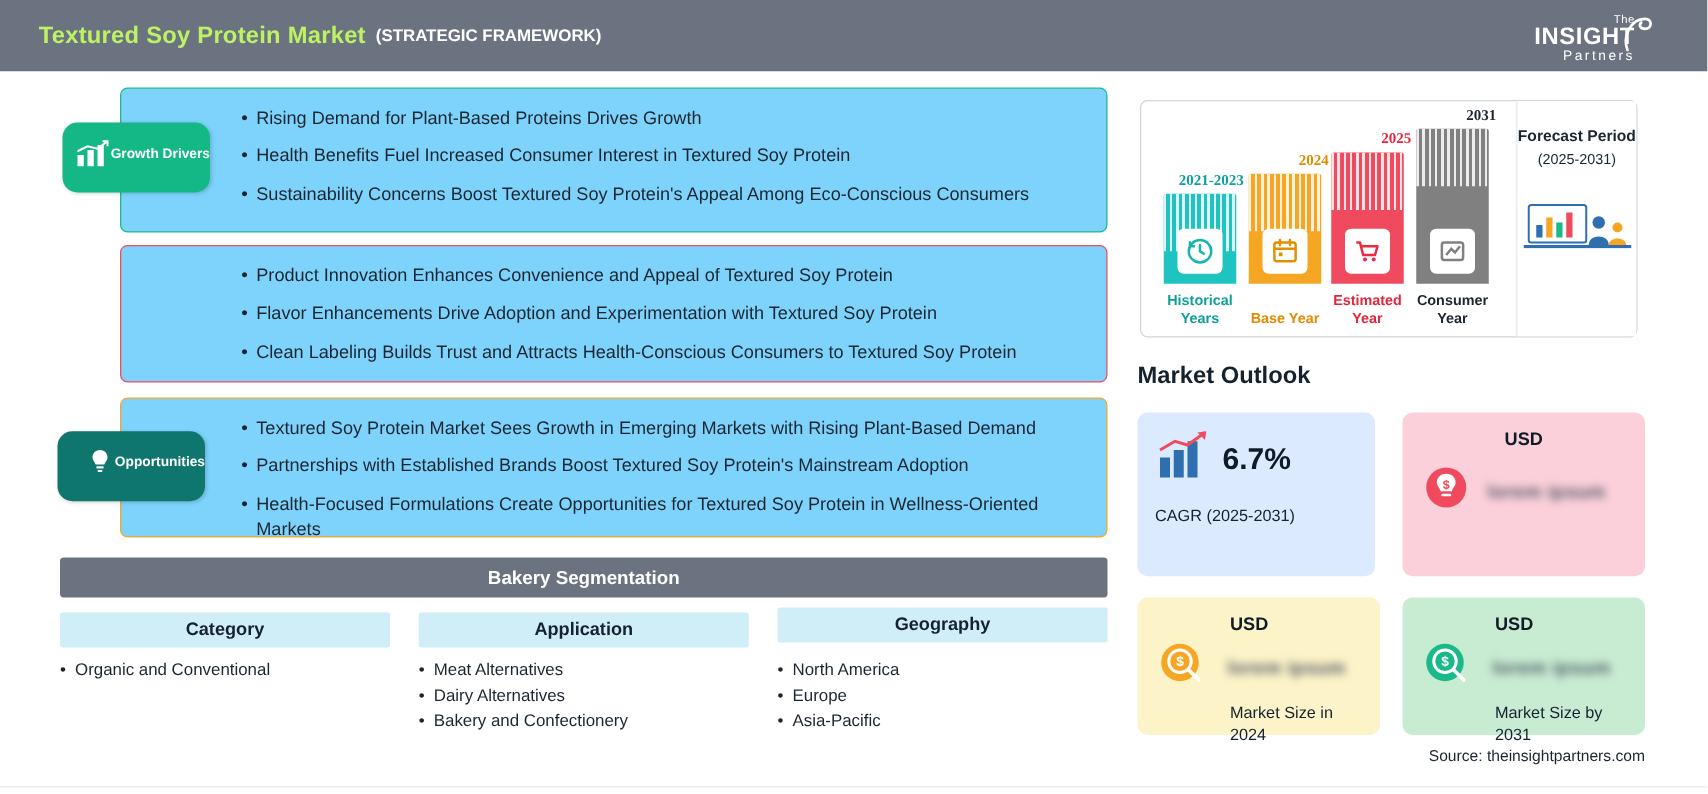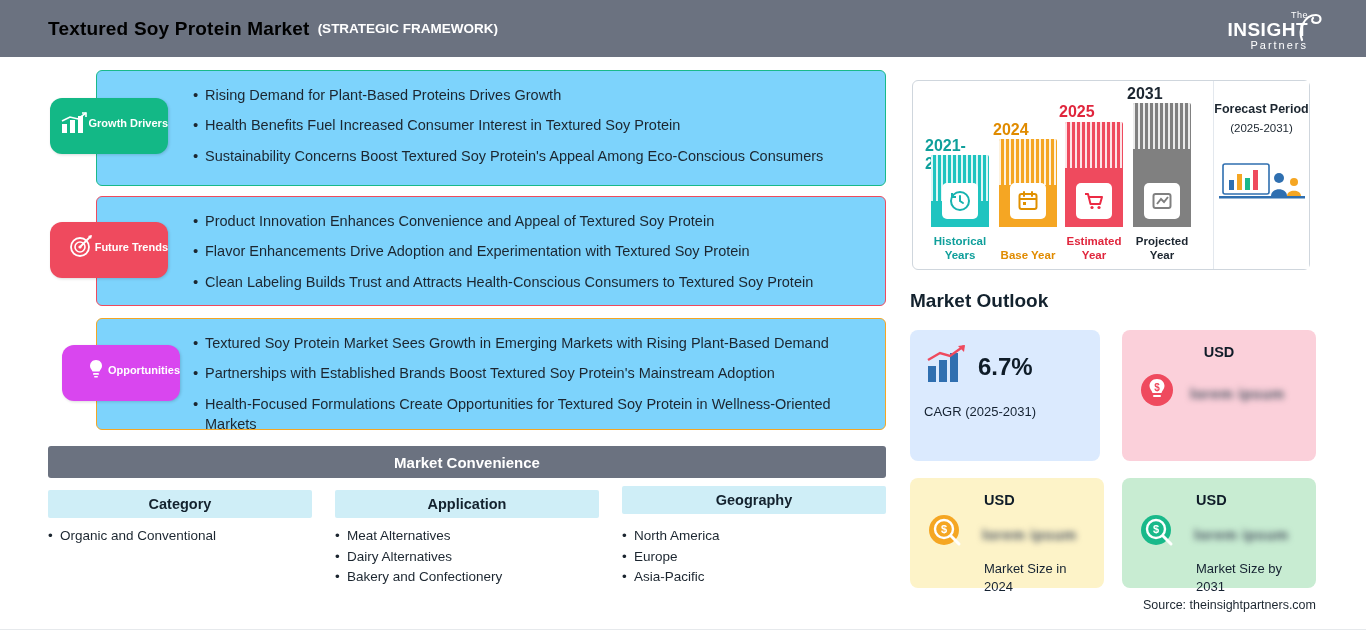--- a/index.html
+++ b/index.html
@@ -11,22 +11,22 @@
   }
   .page { position: relative; width: 1366px; height: 635px; background:#fff; }
 
   
   .header {
     position: absolute; left:0; top:0; width:1366px; height:57px;
     background:#6b7280;
     display:flex; align-items:center;
   }
   .header-title {
-    margin-left: 48px;
-    color:#000000; font-size:19px; font-weight:bold; letter-spacing:.2px;
+    margin-left: 31px;
+    color:#bef264; font-size:19px; font-weight:bold; letter-spacing:.2px;
   }
   .header-sub {
     color:#ffffff; font-size:13.5px; font-weight:bold; margin-left:8px;
   }
   .logo {
     position:absolute; right:58px; top:10px; width:120px; height:40px;
     color:#fff; text-align:right;
   }
   .logo .l1 { font-size:9px; letter-spacing:.5px; }
   .logo .l2 { font-size:19px; font-weight:bold; letter-spacing:.5px; line-height:1; }
@@ -53,21 +53,21 @@
 
   
   .pill {
     position:absolute; width:118px; height:56px; border-radius:10px 0 0 10px;
     color:#fff; display:flex; flex-direction:row; align-items:center; justify-content:flex-end;
     padding-bottom:6px; font-size:11px; font-weight:bold;
     box-shadow: 1px 1px 3px rgba(0,0,0,.15);
   }
   .pill.growth { left:50px; top:98px;  background:#13b886; border-radius:12px; }
   .pill.future { left:50px; top:222px; background:#ef4a5e; border-radius:12px; }
-  .pill.opps   { left:62px; top:345px; background:#d946ef; border-radius:12px; }
+  .pill.opps   { left:46px; top:345px; background:#0f766e; border-radius:12px; }
   .pill .picon { height:24px; display:flex; align-items:flex-end; margin-bottom:2px; }
 
   
   .seg-title {
     position:absolute; left:48px; top:446px; width:838px; height:32px;
     background:#6b7280; color:#fff; font-size:15px; font-weight:bold;
     display:flex; align-items:center; justify-content:center; border-radius:3px;
   }
   .seg-col-head {
     position:absolute; height:28px; background:#cfeef7; color:#13222e;
@@ -83,21 +83,21 @@
   .seg-list.c3 { left:622px; top:526px; width:265px; }
   .seg-list div { padding-left:12px; position:relative; }
   .seg-list div:before { content:"•"; position:absolute; left:0; top:0; }
 
   
   .forecast {
     position:absolute; left:912px; top:80px; width:398px; height:190px;
     border:1px solid #cfd6dd; border-radius:6px; background:#fff;
   }
   .fc-col { position:absolute; bottom:42px; width:58px; }
-  .fc-label { position:absolute; font-size:16px; font-weight:bold; text-align:left; width:70px; }
+  .fc-label { position:absolute; font-size:12px; font-weight:bold; text-align:right; width:70px;font-family:Liberation Serif, serif; }
   .fc-cap { position:absolute; bottom:6px; font-size:11.5px; font-weight:bold; text-align:center; width:70px; line-height:1.2; }
   .bar { width:58px; border-radius:2px 2px 0 0; position:relative; overflow:hidden; }
   .bar .hatch {
     position:absolute; left:0; right:0; top:0; height:46px;
     background-image: repeating-linear-gradient(90deg, rgba(255,255,255,.85) 0 2px, transparent 2px 5px);
   }
   .bar .sq {
     position:absolute; left:50%; transform:translateX(-50%); bottom:8px;
     width:36px; height:36px; border-radius:5px; background:#fff;
     display:flex; align-items:center; justify-content:center; font-size:19px;
@@ -172,52 +172,40 @@
     <span>Growth Drivers</span>
   </div>
 
   <div class="panel future">
     <ul>
       <li>Product Innovation Enhances Convenience and Appeal of Textured Soy Protein</li>
       <li>Flavor Enhancements Drive Adoption and Experimentation with Textured Soy Protein</li>
       <li>Clean Labeling Builds Trust and Attracts Health-Conscious Consumers to Textured Soy Protein</li>
     </ul>
   </div>
-  <div class="pill future">
-    <span class="picon">
-      <svg width="26" height="24" viewBox="0 0 26 24">
-        <circle cx="11" cy="13" r="9" fill="none" stroke="#ffffff" stroke-width="1.8"></circle>
-        <circle cx="11" cy="13" r="5" fill="none" stroke="#ffffff" stroke-width="1.6"></circle>
-        <circle cx="11" cy="13" r="1.6" fill="#ffffff"></circle>
-        <path d="M11 13 L22 2" stroke="#ffffff" stroke-width="1.8"></path>
-        <path d="M19 2 L23 1 L22 5" fill="#ffffff"></path>
-      </svg>
-    </span>
-    <span>Future Trends</span>
-  </div>
 
   <div class="panel opps">
     <ul>
       <li>Textured Soy Protein Market Sees Growth in Emerging Markets with Rising Plant-Based Demand</li>
       <li>Partnerships with Established Brands Boost Textured Soy Protein's Mainstream Adoption</li>
       <li>Health-Focused Formulations Create Opportunities for Textured Soy Protein in Wellness-Oriented Markets</li>
     </ul>
   </div>
   <div class="pill opps">
     <span class="picon">
       <svg width="24" height="24" viewBox="0 0 24 24">
         <path d="M12 3 C8 3 6 6 6 9 C6 11.5 8 12.5 8.5 14.5 L15.5 14.5 C16 12.5 18 11.5 18 9 C18 6 16 3 12 3 Z" fill="#ffffff"></path>
         <rect x="9" y="16" width="6" height="1.8" rx=".9" fill="#ffffff"></rect>
         <rect x="10" y="19" width="4" height="1.6" rx=".8" fill="#ffffff"></rect>
       </svg>
     </span>
     <span>Opportunities</span>
   </div>
 
-  <div class="seg-title">Market Convenience</div>
+  <div class="seg-title">Bakery Segmentation</div>
 
   <div class="seg-col-head c1">Category</div>
   <div class="seg-col-head c2">Application</div>
   <div class="seg-col-head c3">Geography</div>
 
   <div class="seg-list c1">
     <div>Organic and Conventional</div>
   </div>
   <div class="seg-list c2">
     <div>Meat Alternatives</div>
@@ -283,21 +271,21 @@
       <div class="bar" style="height:124px; background:#808080;">
         <div class="hatch"></div>
         <div class="sq">
           <svg width="24" height="24" viewBox="0 0 24 24">
             <rect x="3.5" y="5" width="17" height="14" rx="2" fill="none" stroke="#808080" stroke-width="2"></rect>
             <path d="M7 15 L11 10 L14 13 L18 8" fill="none" stroke="#808080" stroke-width="2"></path>
           </svg>
         </div>
       </div>
     </div>
-    <div class="fc-cap" style="left:214px; color:#1c2630;">Projected Year</div>
+    <div class="fc-cap" style="left:214px; color:#1c2630;">Consumer Year</div>
 
     <div class="fc-right">
       <div class="t1">Forecast Period</div>
       <div class="t2">(2025-2031)</div>
       <svg width="90" height="56" viewBox="0 0 90 56" style="margin-top:20px">
         <rect x="6" y="10" width="46" height="30" rx="2" fill="#ffffff" stroke="#2f6fb0" stroke-width="1.6"></rect>
         <rect x="12" y="26" width="5" height="10" fill="#2f6fb0"></rect>
         <rect x="20" y="20" width="5" height="16" fill="#f5a623"></rect>
         <rect x="28" y="24" width="5" height="12" fill="#19b98a"></rect>
         <rect x="36" y="16" width="5" height="20" fill="#ef4a5e"></rect>

